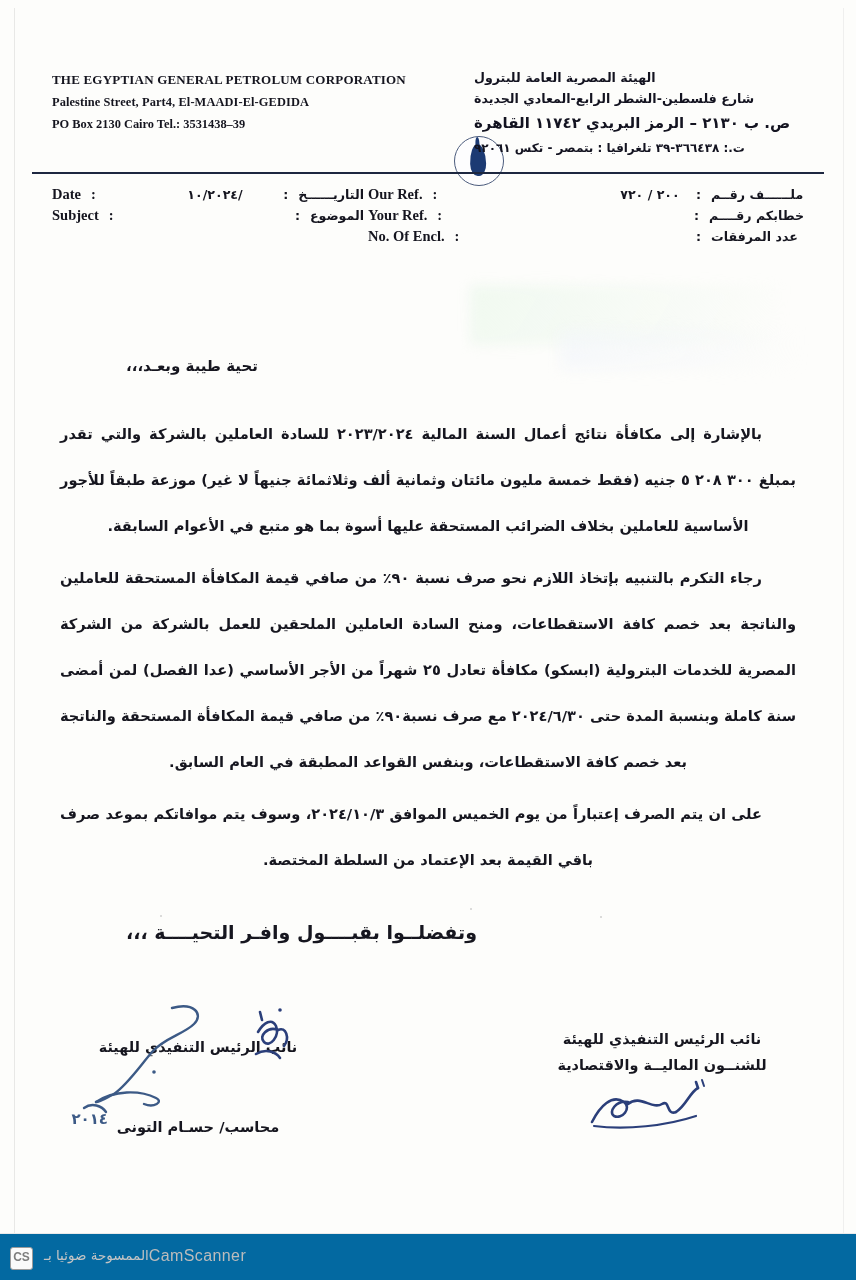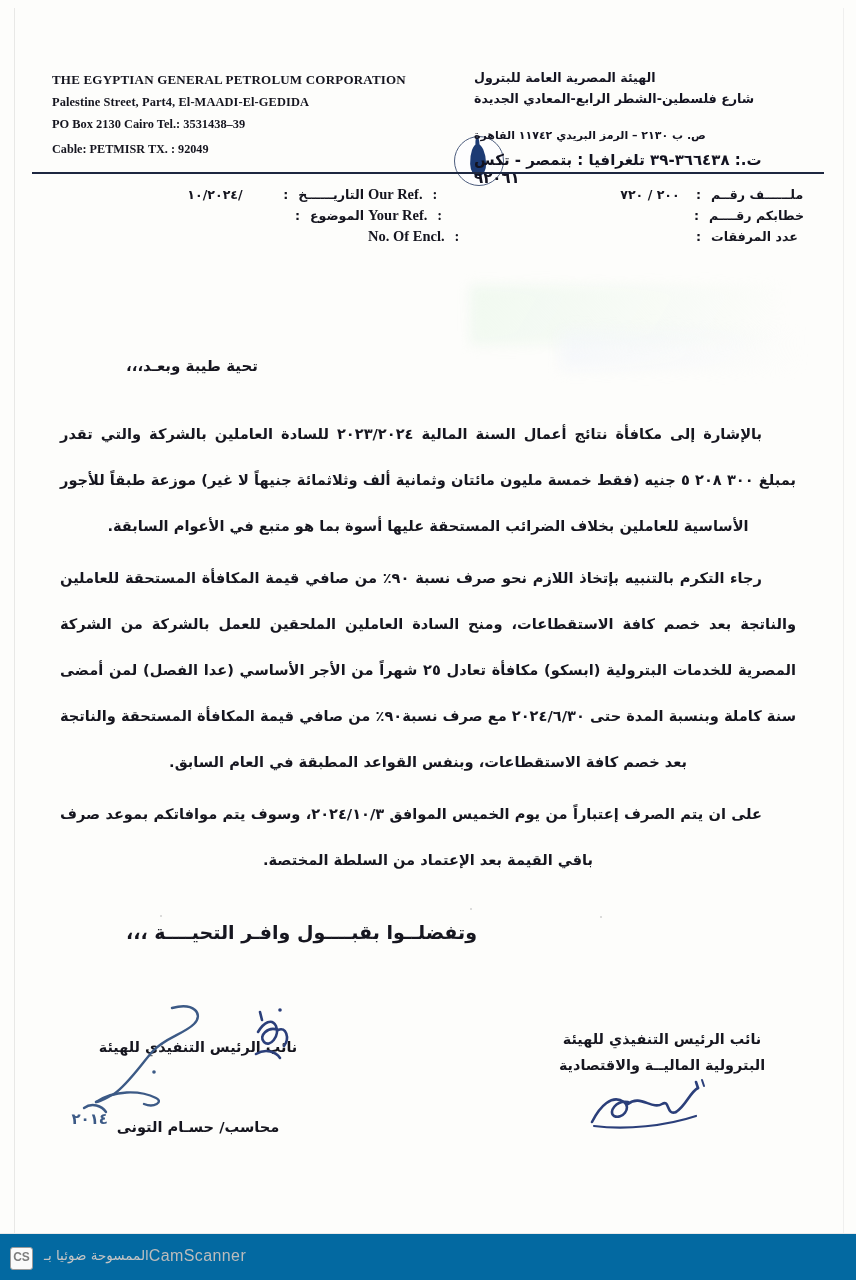--- a/index.html
+++ b/index.html
@@ -101,22 +101,22 @@
     right: 52px; top: 8px;
     width: 330px;
     direction: rtl;
     text-align: left;
     color: #131320;
     font-family: "DejaVu Sans", sans-serif;
     font-weight: bold;
   }
   .lh-ar .a1 { font-size: 12.6px; }
   .lh-ar .a2 { font-size: 12.6px; margin-top: 6px; }
-  .lh-ar .a3 { font-size: 11px; margin-top: 23px; }
-  .lh-ar .a4 { font-size: 15px; margin-top: 9px; }
+  .lh-ar .a3 { font-size: 15px; margin-top: 8px; }
+  .lh-ar .a4 { font-size: 12px; margin-top: 9px; }
 
   .hr-main {
     position: absolute;
     left: 32px; top: 172px;
     width: 792px; height: 0;
     border-top: 2.2px solid #1d2740;
   }
 
   
   .reffields {
@@ -265,40 +265,43 @@
   <div class="scan-frame"></div>
   <div class="scan-blotch"></div>
   <div class="scan-blotch2"></div>
 
   <div class="letterhead">
 
     <div class="lh-en">
       <div class="l1">THE EGYPTIAN GENERAL PETROLUM  CORPORATION</div>
       <div class="l2">Palestine Street, Part4, El-MAADI-El-GEDIDA</div>
       <div class="l3">PO Box 2130 Cairo Tel.: 3531438–39</div>
-      <div class="l4">Cable: PETMISR TX. : 92049</div>
     </div>
 
     <div class="lh-logo">
       <div class="ring"></div>
       <div class="flame"></div>
     </div>
 
     <div class="lh-ar">
       <div class="a1">الهيئة المصرية العامة للبترول</div>
       <div class="a2">شارع فلسطين-الشطر الرابع-المعادي الجديدة</div>
       <div class="a3">ص. ب ٢١٣٠ – الرمز البريدي ١١٧٤٢ القاهرة</div>
       <div class="a4">ت.: ٣٦٦٤٣٨-٣٩ تلغرافيا : بتمصر - تكس ٩٢٠٦١</div>
     </div>
   </div>
 
   <div class="hr-main"></div>
 
   <div class="reffields">
 
+    <div class="rf-col rf-en col-a">
+      <div class="rf-row"><span>Date</span><span class="colon"></span><span>:</span></div>
+      <div class="rf-row"><span>Subject</span><span class="colon"></span><span>:</span></div>
+    </div>
 
     <div class="rf-col rf-ar col-a-val">
       <div class="rf-row">/١٠/٢٠٢٤</div>
       <div class="rf-row"></div>
     </div>
 
     <div class="rf-col rf-ar col-a-ar">
       <div class="rf-row"><span>التاريــــــخ</span><span class="colon"></span><span>:</span></div>
       <div class="rf-row"><span>الموضوع</span><span class="colon"></span><span>:</span></div>
     </div>
@@ -325,21 +328,21 @@
   <div class="body-ar">
     <div class="greeting">تحية طيبة وبعـد،،،</div>
     <p class="para para-indent">بالإشارة إلى مكافأة نتائج أعمال السنة المالية ٢٠٢٣/٢٠٢٤ للسادة العاملين بالشركة والتي تقدر بمبلغ ٣٠٠ ٢٠٨ ٥ جنيه (فقط خمسة مليون مائتان وثمانية ألف وثلاثمائة جنيهاً لا غير) موزعة طبقاً للأجور الأساسية للعاملين بخلاف الضرائب المستحقة عليها أسوة بما هو متبع في الأعوام السابقة.</p>
     <p class="para para-indent">رجاء التكرم بالتنبيه بإتخاذ اللازم نحو صرف نسبة ٩٠٪ من صافي قيمة المكافأة المستحقة للعاملين والناتجة بعد خصم كافة الاستقطاعات، ومنح السادة العاملين الملحقين للعمل بالشركة من الشركة المصرية للخدمات البترولية (ابسكو) مكافأة تعادل ٢٥ شهراً من الأجر الأساسي (عدا الفصل) لمن أمضى سنة كاملة وبنسبة المدة حتى ٢٠٢٤/٦/٣٠ مع صرف نسبة٩٠٪ من صافي قيمة المكافأة المستحقة والناتجة بعد خصم كافة الاستقطاعات، وبنفس القواعد المطبقة في العام السابق.</p>
     <p class="para para-indent">على ان يتم الصرف إعتباراً من يوم الخميس الموافق ٢٠٢٤/١٠/٣، وسوف يتم موافاتكم بموعد صرف باقي القيمة بعد الإعتماد من السلطة المختصة.</p>
     <div class="closing">وتفضلــوا بقبــــول وافـر التحيــــة ،،،</div>
   </div>
 
   <div class="sig sig-right">
     <div class="sig-title">نائب الرئيس التنفيذي للهيئة</div>
-    <div class="sig-title">البترولية الماليــة والاقتصادية</div>
+    <div class="sig-title">للشنــون الماليــة والاقتصادية</div>
     <div class="sig-space">
       <div class="ink" style="left:58px; top:-2px;">
         <svg width="190" height="60" viewBox="0 0 190 60">
           <g fill="none" stroke="#2b3f7a" stroke-width="2.6" stroke-linecap="round">
             <path d="M22 46 C30 30, 42 18, 54 26 C62 32, 52 44, 44 40 C38 36, 46 24, 58 26"></path>
             <path d="M58 28 C70 18, 82 34, 92 28 C100 23, 96 40, 106 36"></path>
             <path d="M106 36 C116 30, 120 16, 128 12"></path>
             <path d="M128 12 L126 6"></path>
             <path d="M134 10 L132 4" stroke-width="2"></path>
             <path d="M24 50 C56 54, 96 50, 126 40" stroke-width="2.2"></path>

